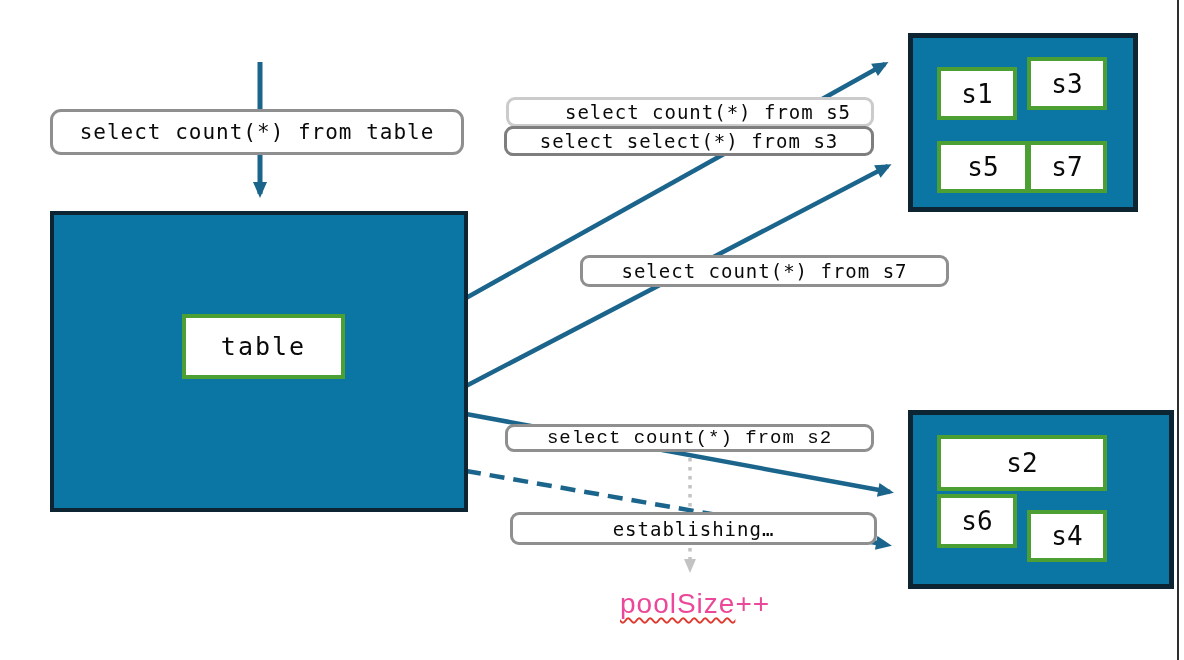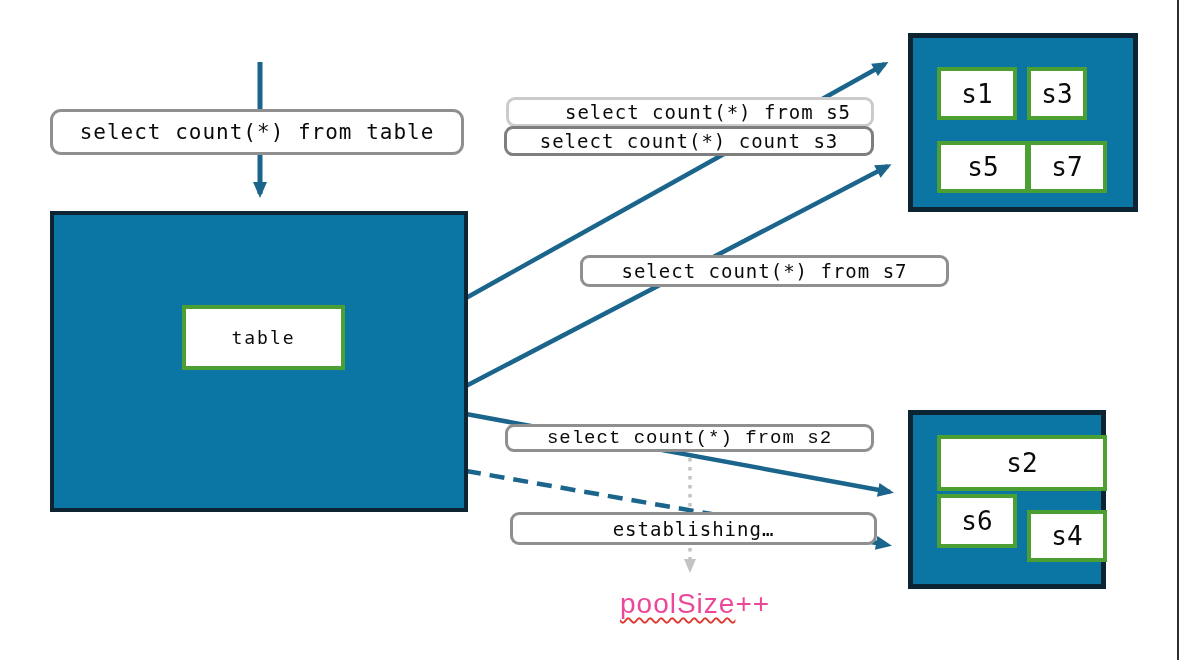--- a/index.html
+++ b/index.html
@@ -20,31 +20,31 @@
   .lbl-s5{left:506px;top:97px;width:368px;height:30px;border-color:#cbcbcb;padding-left:36px;}
   .lbl-s3{left:504px;top:126px;width:370px;height:30px;border-color:#7e7e7e;}
   .lbl-s7{left:580px;top:255px;width:369px;height:32px;}
   .lbl-s2{left:505px;top:424px;width:369px;height:28px;font-family:Liberation Mono, monospace;}
   .lbl-est{left:510px;top:512px;width:367px;height:33px;}
 
   
   .bigbox{position:absolute;background:#0b76a3;border:4px solid #0d2433;}
   .box-table{left:50px;top:211px;width:418px;height:301px;}
   .box-top{left:908px;top:33px;width:230px;height:179px;border-width:5px;text-align:center;}
-  .box-bottom{left:908px;top:410px;width:198px;height:179px;border-width:5px;padding-left:36px;}
+  .box-bottom{left:908px;top:410px;width:266px;height:179px;border-width:5px;padding-left:36px;}
 
   
   .greenbox{
     position:absolute;background:#ffffff;border:4px solid #4c9f33;
     display:flex;align-items:center;justify-content:center;color:#0a0a0a;
   }
-  .table-inner{left:128px;top:90px;width:163px;height:65px;font-size:18px;letter-spacing:2px;}
+  .table-inner{left:128px;top:99px;width:163px;height:65px;font-size:25px;letter-spacing:2px;}
   .cell{font-size:26px;}
   .cell-s1{left:24px;top:29px;width:80px;height:53px;}
-  .cell-s3{left:114px;top:29px;width:60px;height:53px;}
+  .cell-s3{left:114px;top:19px;width:80px;height:53px;}
   .cell-s5{left:24px;top:103px;width:92px;height:52px;}
   .cell-s7{left:114px;top:103px;width:80px;height:52px;}
   .cell-s2{left:24px;top:20px;width:170px;height:56px;}
   .cell-s6{left:24px;top:79px;width:80px;height:54px;}
   .cell-s4{left:114px;top:95px;width:80px;height:52px;}
 
   
   .poolsize{
     position:absolute;left:620px;top:588px;
     font-family:"Liberation Sans","DejaVu Sans",sans-serif;
@@ -73,21 +73,21 @@
     <path d="M260,62 L260,194" stroke="#1b658c" stroke-width="5" fill="none" marker-end="url(#mTeal)"></path>
     <path d="M466,298 L885,64" stroke="#1b658c" stroke-width="4.5" fill="none" marker-end="url(#mTeal)"></path>
     <path d="M466,386 L888,166" stroke="#1b658c" stroke-width="4.5" fill="none" marker-end="url(#mTeal)"></path>
     <path d="M466,414 L890,492" stroke="#1b658c" stroke-width="4.5" fill="none" marker-end="url(#mTeal)"></path>
     <path d="M466,471 L888,545" stroke="#1b658c" stroke-width="4.5" fill="none" stroke-dasharray="15 9" marker-end="url(#mTeal)"></path>
     <path d="M690,458 L690,568" stroke="#c3c3c3" stroke-width="3.5" fill="none" stroke-dasharray="3.5 5.5" marker-end="url(#mGray)"></path>
   </svg>
 
   <div class="qlabel lbl-table">select count(*) from table</div>
   <div class="qlabel lbl-s5">select count(*) from s5</div>
-  <div class="qlabel lbl-s3">select count(*) count s3</div>
+  <div class="qlabel lbl-s3">select select(*) from s3</div>
   <div class="qlabel lbl-s7">select count(*) from s7</div>
   <div class="qlabel lbl-s2">select count(*) from s2</div>
   <div class="qlabel lbl-est">establishing…</div>
 
   <div class="bigbox box-table">
     <div class="greenbox table-inner">
       <span>table</span>
     </div>
   </div>
 

